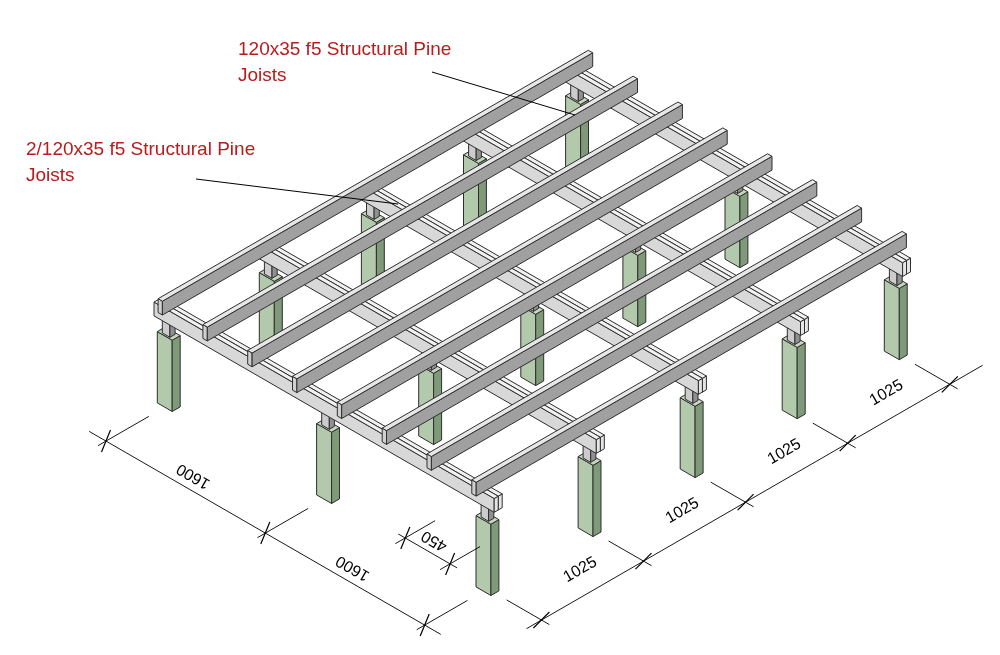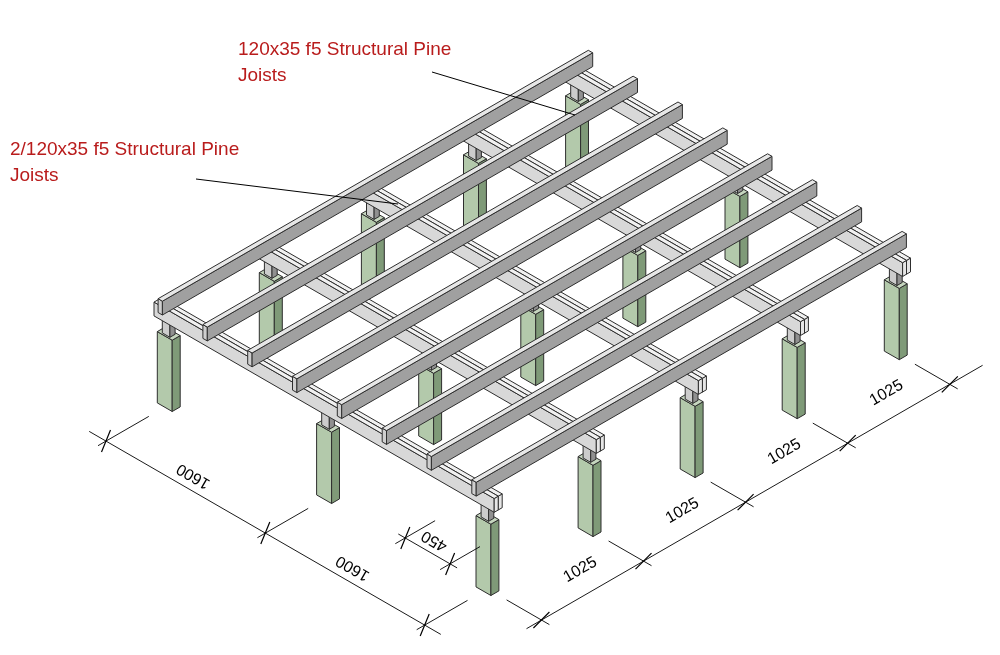--- a/index.html
+++ b/index.html
@@ -213,18 +213,18 @@
         <line x1="432.0" y1="72.0" x2="575.0" y2="115.0" stroke="#000000" stroke-width="1"></line>
         <line x1="196.0" y1="179.0" x2="398.0" y2="204.0" stroke="#000000" stroke-width="1"></line>
       </g>
     </svg>
 
   <div class="callout" style="left:238px;top:36px;">
     <span>120x35 f5 Structural Pine</span>
     <span>Joists</span>
   </div>
 
-  <div class="callout" style="left:10px;top:136px;">
+  <div class="callout" style="left:26px;top:136px;">
     <span>2/120x35 f5 Structural Pine</span>
     <span>Joists</span>
   </div>
 
 </div>
 
 </body></html>

